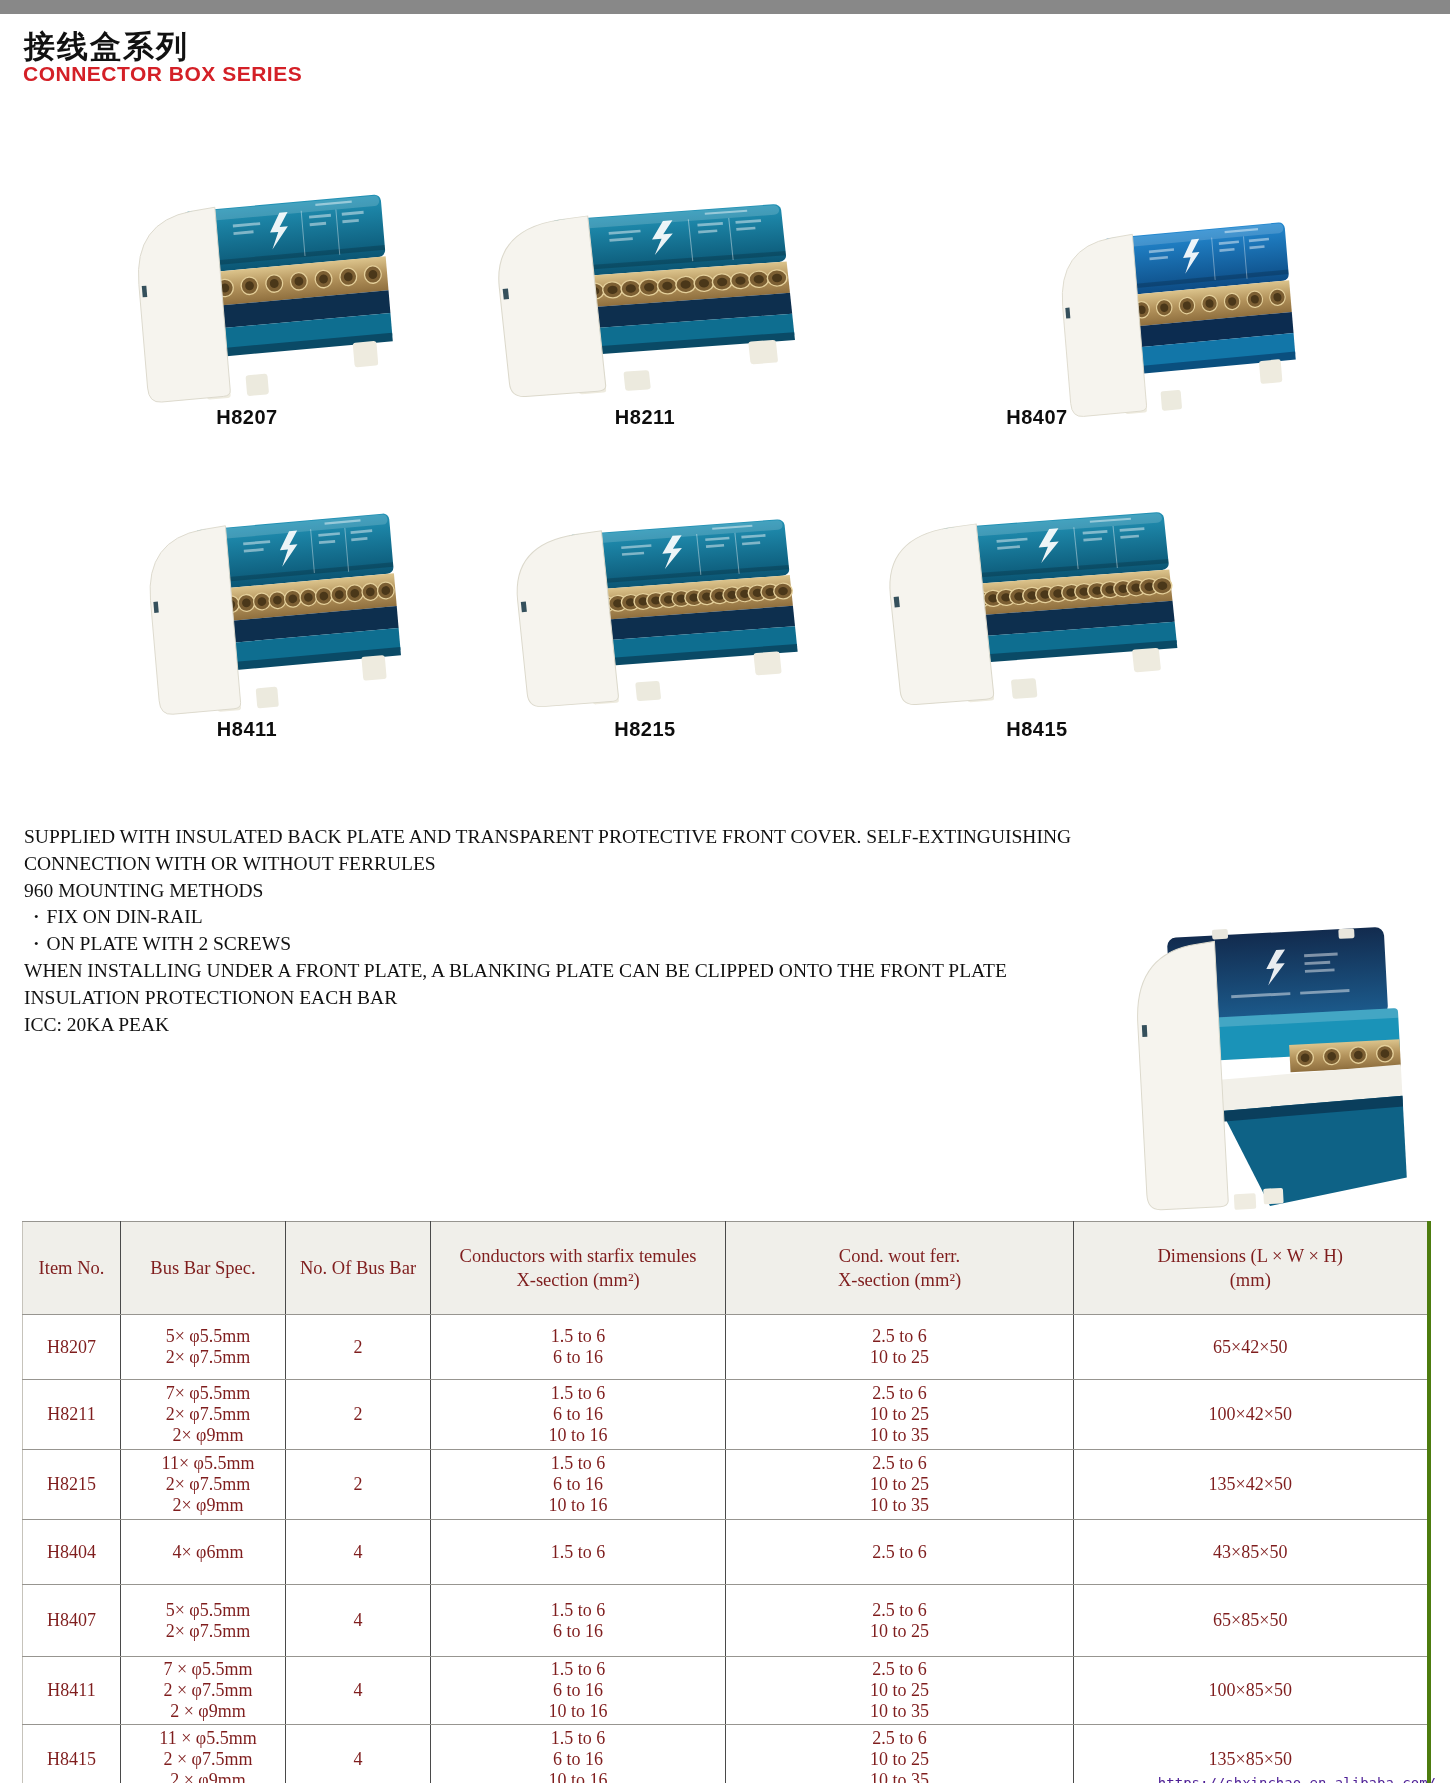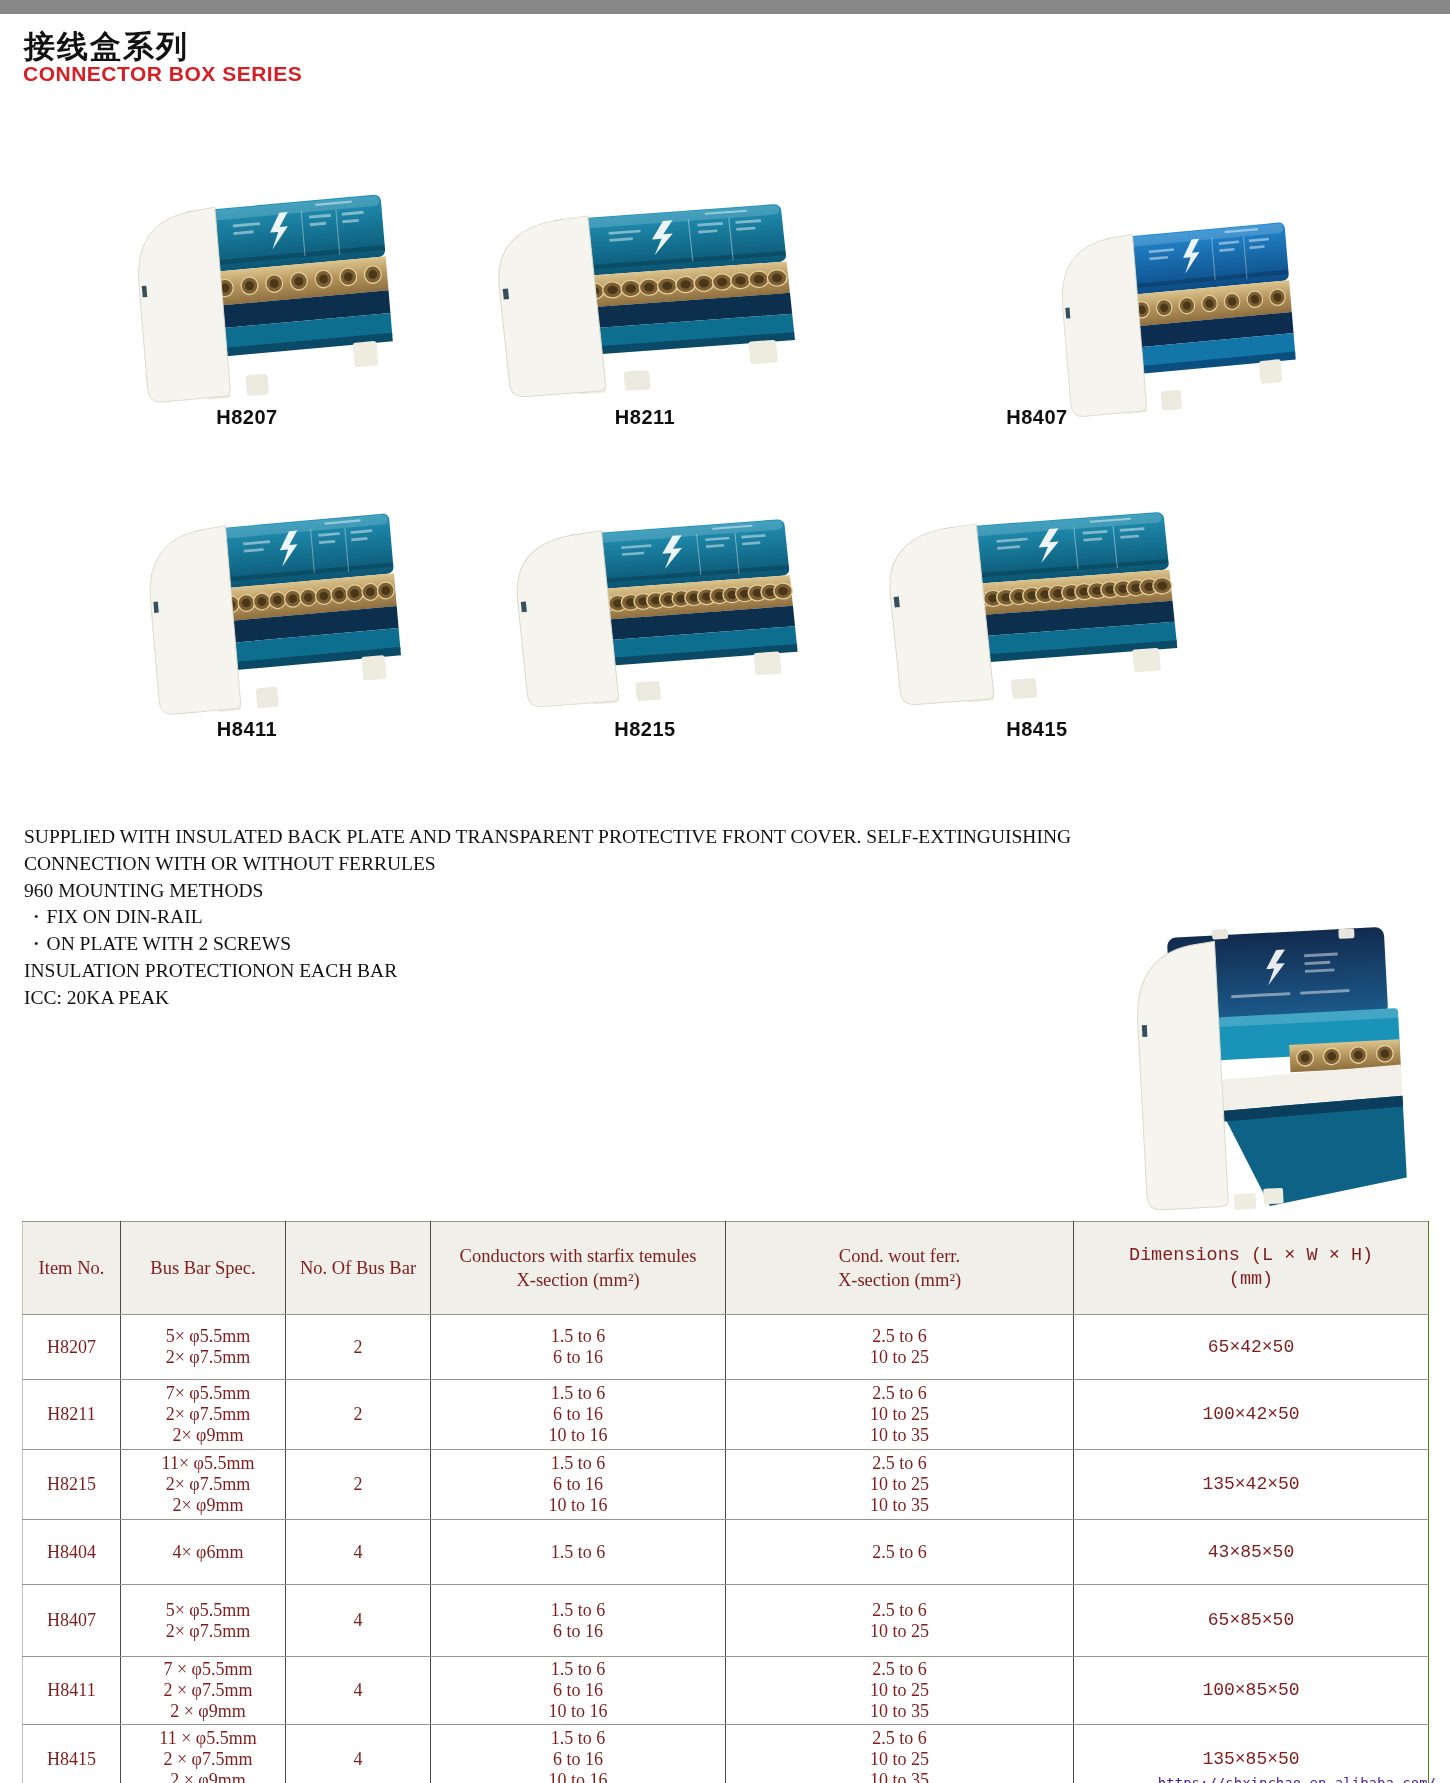--- a/index.html
+++ b/index.html
@@ -37,21 +37,21 @@
     font-size:18px;color:#7f1d1d;
     border:1px solid #b8b5ad;
   }
   table.spec th, table.spec td{
     border-left:1px solid #4a4a4a;border-right:1px solid #4a4a4a;
     border-top:1px solid #979590;border-bottom:1px solid #979590;
     padding:2px 4px;vertical-align:middle;text-align:center;
     overflow:hidden;
   }
   table.spec th:first-child, table.spec td:first-child{border-left:1px solid #c6c3bb;}
-  table.spec th:last-child, table.spec td:last-child{border-right:1px solid #4d7c0f;font-family:Liberation Mono, monospace;}
+  table.spec th:last-child, table.spec td:last-child{border-right:4px solid #4d7c0f;}
   table.spec thead th{
     background:#f0efea;font-weight:normal;height:88px;
     font-size:18.5px;line-height:24px;
   }
   table.spec td.c2{text-align:center;padding-left:14px;}
   table.spec td div{line-height:21px;}
   .footer-url{
     position:absolute;right:14px;top:1761px;
     font-family:"DejaVu Sans Mono", monospace;
     font-size:14px;color:#4c1d95;text-decoration:underline;
@@ -523,20 +523,21 @@
         </svg></div>
       <div class="product-label" style="left: 957px; top: 704px;">H8415</div>
     </div>
 
   <div class="desc" id="desc">
       <div class="line">SUPPLIED WITH INSULATED BACK PLATE AND TRANSPARENT PROTECTIVE FRONT COVER. SELF-EXTINGUISHING</div>
       <div class="line">CONNECTION WITH OR WITHOUT FERRULES</div>
       <div class="line">960 MOUNTING METHODS</div>
       <div class="line bullet">FIX ON DIN-RAIL</div>
       <div class="line bullet">ON PLATE WITH 2 SCREWS</div>
+      <div class="line">WHEN INSTALLING UNDER A FRONT PLATE, A BLANKING PLATE CAN BE CLIPPED ONTO THE FRONT PLATE</div>
       <div class="line">INSULATION PROTECTIONON EACH BAR</div>
       <div class="line">ICC: 20KA PEAK</div>
     </div>
 
   <div id="side-product" style="position: absolute; left: 1116px; top: 886px; width: 296px; height: 312px;"><svg viewBox="0 0 300 320" width="296" height="312" preserveAspectRatio="none">
         <defs>
       <linearGradient id="scovs" x1="0" y1="0" x2="0" y2="1">
         <stop offset="0" stop-color="#122b4e"></stop>
             <stop offset="1" stop-color="#1c5c8e"></stop>
       </linearGradient>

